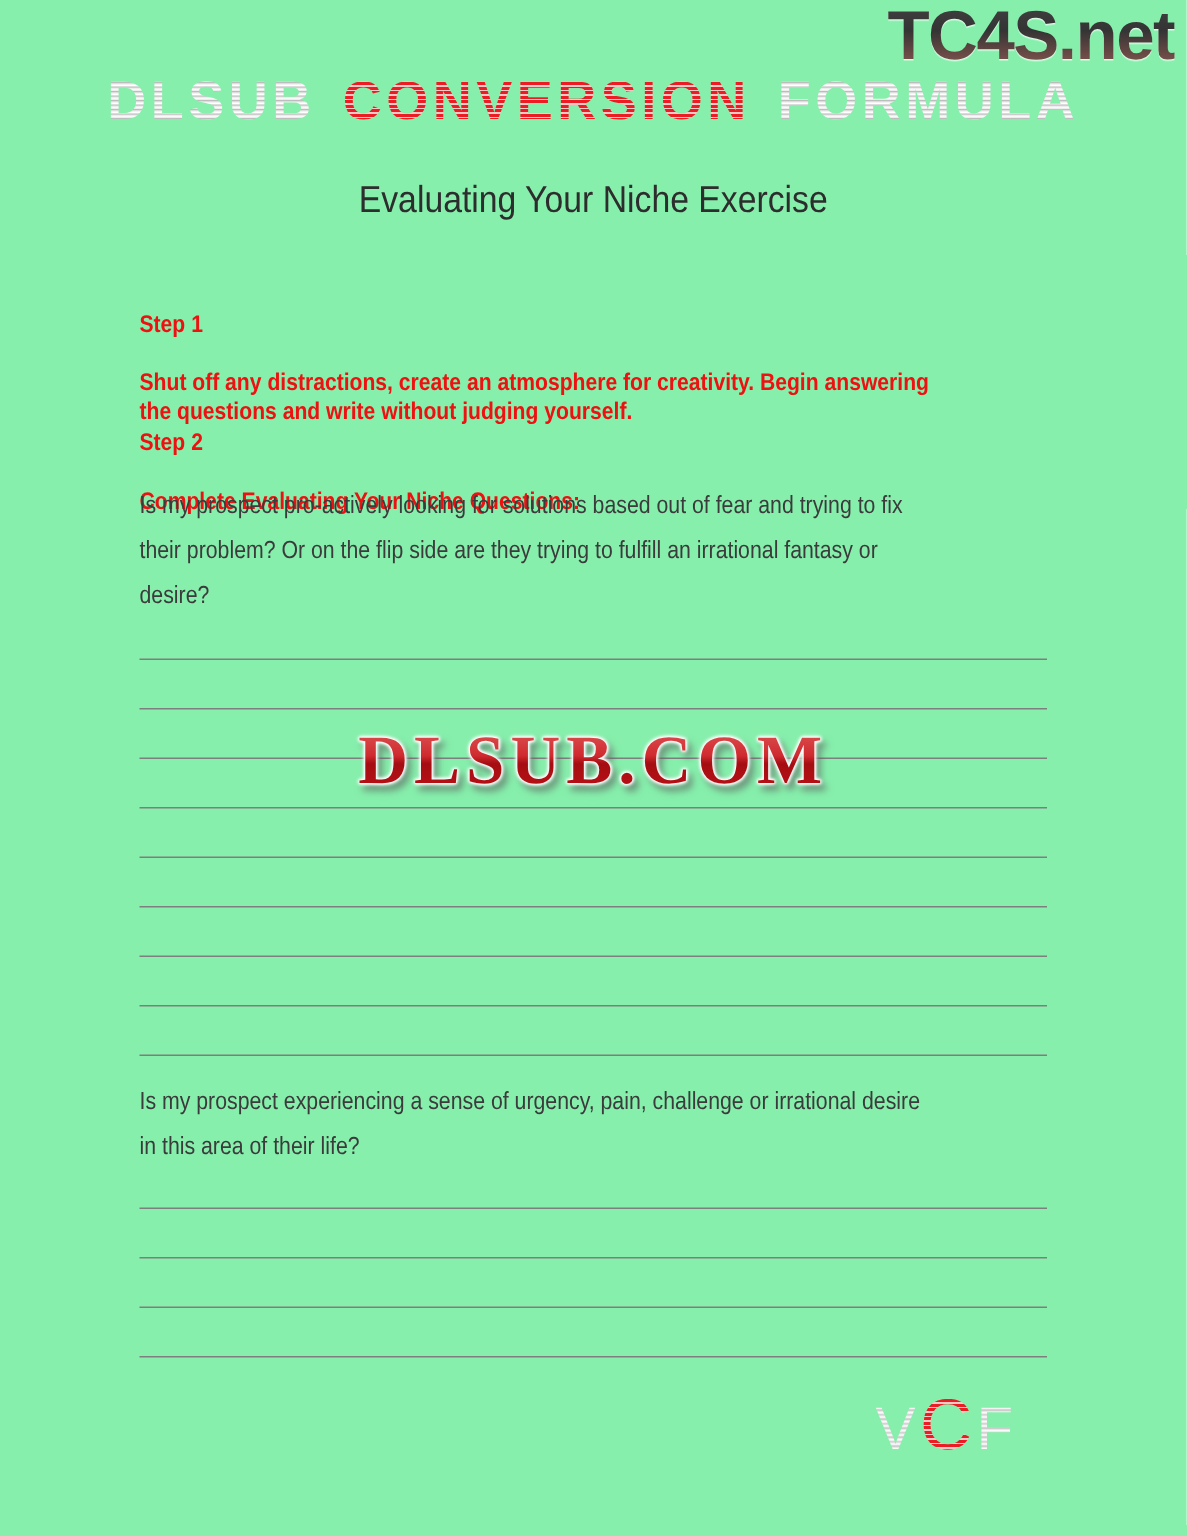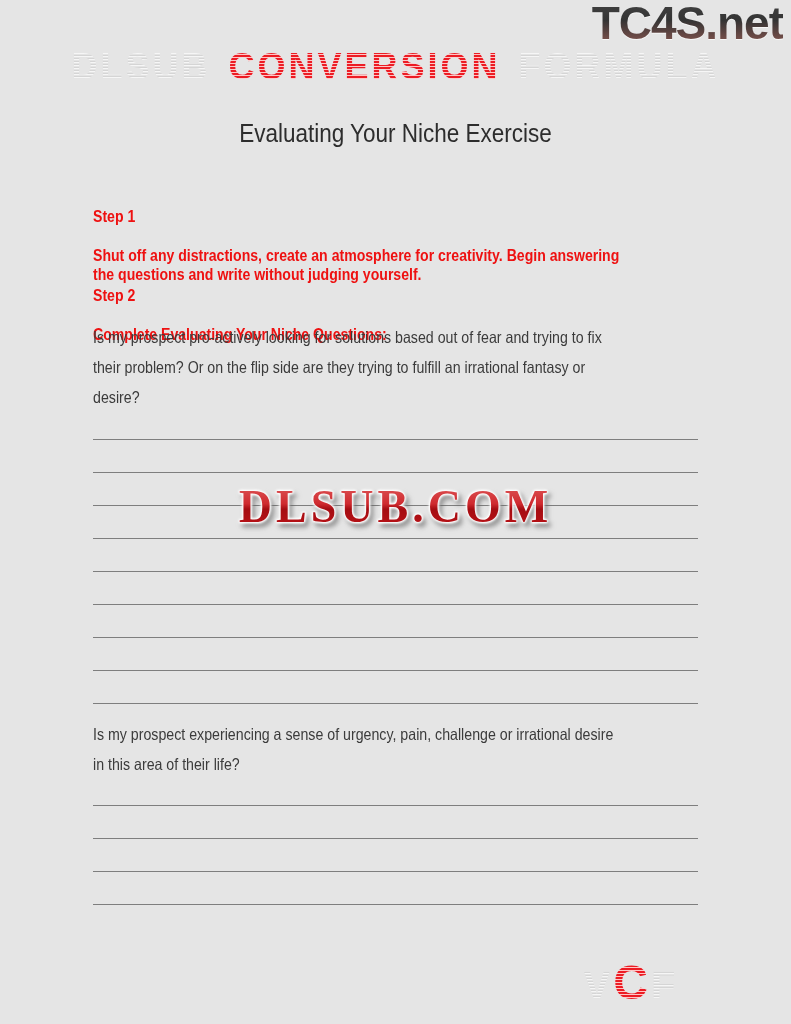--- a/index.html
+++ b/index.html
@@ -3,21 +3,21 @@
 <meta charset="utf-8">
 <style>
   html, body { margin: 0; padding: 0; }
   body {
     width: 791px; height: 1024px;
     background: #ffffff;
     font-family: "Liberation Sans", sans-serif;
     position: relative;
     overflow: hidden;
   }
-  .page { position: absolute; inset: 0; background: #e5e5e5; }
+  .page { position: absolute; inset: 0; background: #86efac; }
 
   
   .tc4s {
     position: absolute; top: -4px; right: 8px;
     font-size: 46px; font-weight: bold; letter-spacing: -1px;
     background: linear-gradient(to bottom, #454545 0%, #343434 45%, #6b4a46 75%, #956158 100%);
     -webkit-background-clip: text; background-clip: text; color: transparent;
     filter: drop-shadow(0 1px 0 rgba(255,255,255,0.7));
     white-space: nowrap;
   }
@@ -80,22 +80,22 @@
     font-size: 46px; letter-spacing: 4px; white-space: nowrap;
     background: linear-gradient(to bottom, #e06060 0%, #cf2a2f 45%, #a50d12 55%, #c01318 100%);
     -webkit-background-clip: text; background-clip: text; color: transparent;
     filter: drop-shadow(0 0 1px #ffffff) drop-shadow(0 0 1px #ffffff)
             drop-shadow(0 0 1px #ffffff) drop-shadow(3px 4px 2px rgba(90,90,90,0.55));
   }
 
   
   .footer { position: absolute; top: 928px; right: 2px; width: 316px; text-align: center; }
   .vcf-mini {
-    font-size: 40px; font-weight: bold; letter-spacing: 3px;
-    line-height: 46px; white-space: nowrap; margin-top: 32px;
+    font-size: 40px; font-weight: normal; letter-spacing: 3px;
+    line-height: 46px; white-space: nowrap;
   }
   .vcf-mini .big-c { font-size: 48px; }
   .traders {
     font-family: "Liberation Serif", serif; font-weight: bold;
     font-size: 35px; line-height: 40px; white-space: nowrap;
     background: linear-gradient(to bottom, #e89a9a 0%, #cf3a3a 45%, #9c1418 100%);
     -webkit-background-clip: text; background-clip: text; color: transparent;
     -webkit-text-stroke: 1.5px #57090c;
     filter: drop-shadow(0 0 1px #ffffff) drop-shadow(0 0 1px #ffffff)
             drop-shadow(2px 2px 1px rgba(0,0,0,0.3));

